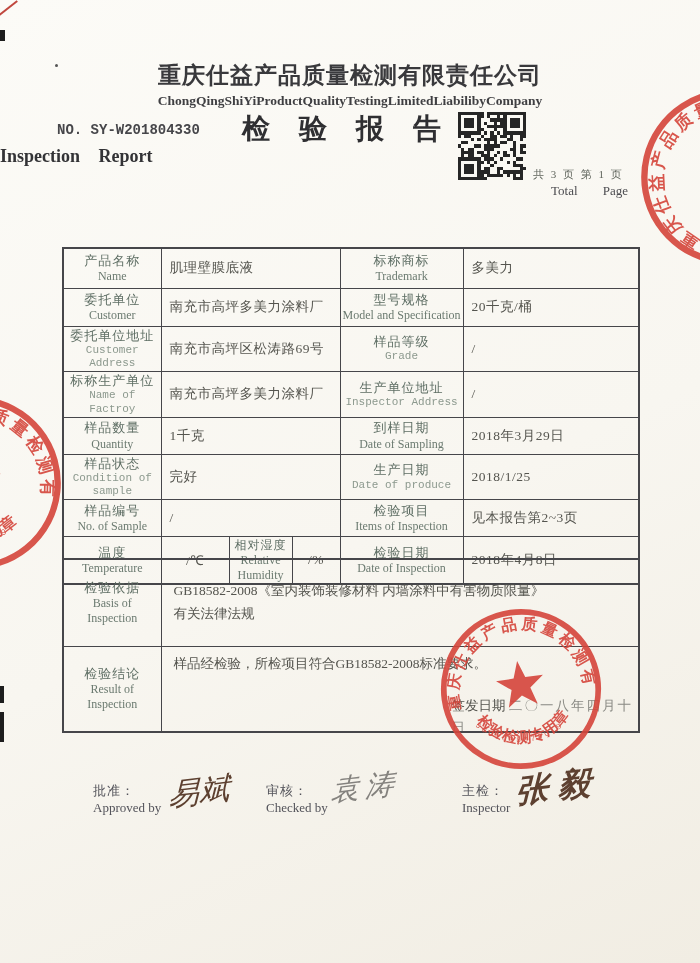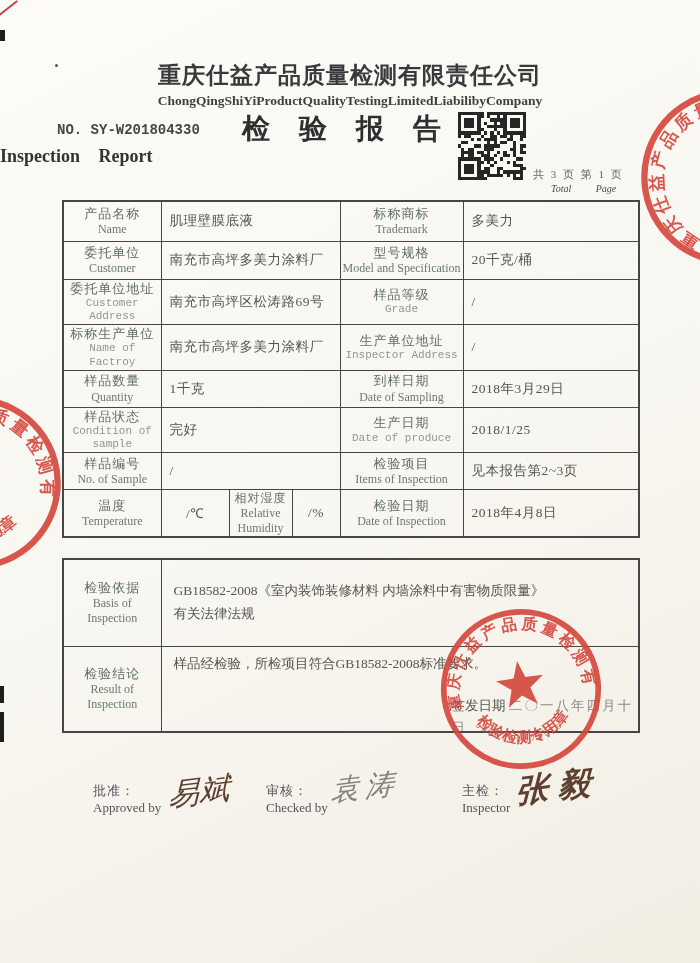--- a/index.html
+++ b/index.html
@@ -19,28 +19,28 @@
     font-size:13.5px; font-weight:bold; color:#3f3f42; }
   .report-no { position:absolute; top:122px; left:57px;
     font-family:"Liberation Mono", monospace; font-size:14px; font-weight:bold; color:#46464a; }
   .title-cn { position:absolute; top:110px; left:242px; font-size:28px; font-weight:bold;
     letter-spacing:29px; color:#2f2f32; white-space:nowrap; }
   .title-en { position:absolute; top:146px; left:0; right:255px; text-align:left;
     font-size:18px; font-weight:bold; word-spacing:14px; color:#333336; }
   .qr { position:absolute; top:112px; left:458px; width:68px; height:68px; }
   .page-info { position:absolute; top:167px; left:533px; font-size:11px;
     letter-spacing:2px; color:#5f645c; white-space:nowrap;text-align:right; }
-  .page-info-en { position:absolute; top:183px; left:551px; font-size:10px;
-    word-spacing:22px; color:#4c4c50;font-style:italic; }
+  .page-info-en { position:absolute; top:183px; left:551px; font-size:13px;
+    word-spacing:22px; color:#4c4c50; }
   
   table { border-collapse:collapse; table-layout:fixed; }
   .t1 { position:absolute; top:200px; left:62px; width:576px; }
   .t2 { position:absolute; top:558px; left:62px; width:576px;border-radius:12px; }
   .t1 td, .t2 td { border:1.6px solid #46464a; vertical-align:middle; overflow:hidden; }
-  .t1 { border:2px solid #46464a; } .t2 { border:2px solid #46464a; }
+  .t1 { border:2px solid #46464a;margin-top:47px; } .t2 { border:2px solid #46464a; }
   td.lbl { text-align:center; padding:1px 2px; }
   .lbl .cn { font-size:13px; color:#5e6e64; letter-spacing:1px; line-height:1.25; }
   .lbl .en { font-size:12px; color:#6b7a70; line-height:1.2; }
   .lbl.mono .en { font-family:"Liberation Mono", monospace; font-size:11px; color:#8c998e; }
   td.val { padding:2px 8px; font-size:13.5px; color:#55554f; letter-spacing:0.5px; }
   td.val.ctr { text-align:center; padding:2px 2px; }
   .t2 td.content { padding:6px 12px; font-size:13.5px; color:#55554f; line-height:1.7; position:relative; }
   .issue-block { position:absolute; left:290px; top:48px; font-size:13.5px; color:#55554f; }
   .issue-date { color:#8a8a84; letter-spacing:2px; }
   

